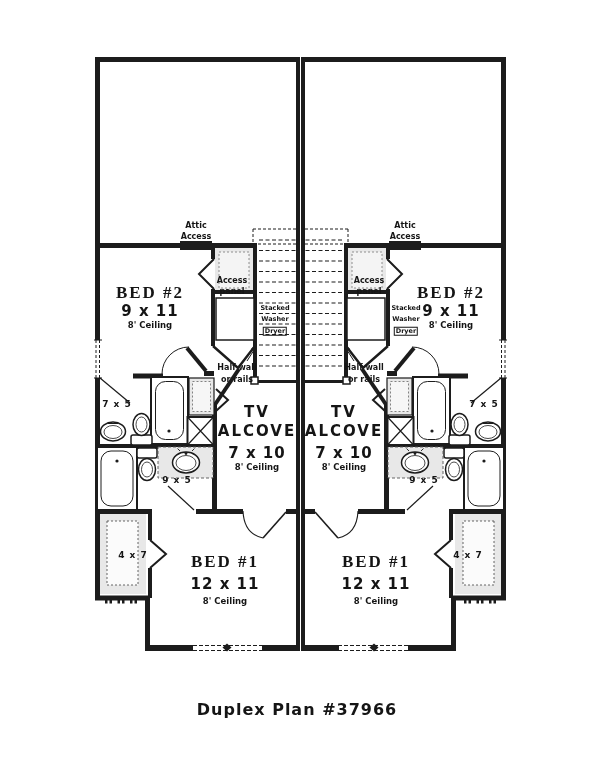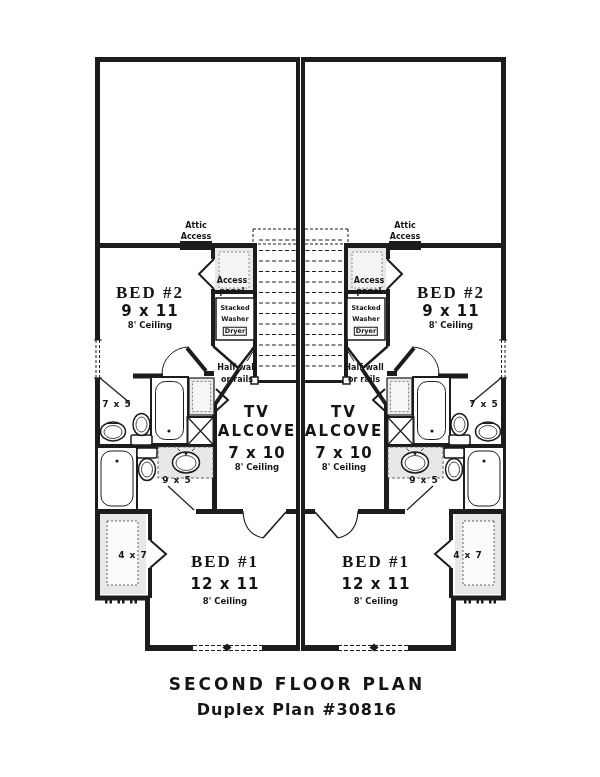--- a/index.html
+++ b/index.html
@@ -7,21 +7,21 @@
          font-family:"DejaVu Sans",sans-serif;color:#151515;overflow:hidden;}
   svg{position:absolute;left:0;top:0;}
   .lbl{position:absolute;transform:translate(-50%,-50%);white-space:nowrap;
        text-align:right;line-height:1;}
   .room {font-size:17px;font-weight:700;letter-spacing:2px;font-family:Liberation Serif, serif;}
   .room2{font-size:15px;font-weight:700;letter-spacing:2px;}
   .dim  {font-size:15px;font-weight:600;letter-spacing:1px;}
   .ceil {font-size:8.5px;font-weight:600;}
   .tiny {font-size:8px;font-weight:600;}
   .tiny9{font-size:9px;font-weight:600;letter-spacing:1px;}
-  .appl {font-size:6.5px;font-weight:600;}
+  .appl {font-size:6.5px;font-weight:600;margin-left:40px;}
   .appl-box{border:1px solid #151515;padding:0 1px;display:inline-block;}
   .title   {font-size:17px;font-weight:600;letter-spacing:3px;}
   .subtitle{font-size:16px;font-weight:600;letter-spacing:1px;}
 </style>
 </head>
 <body>
 
 <div class="stage">
 
   <svg width="600" height="777" viewBox="0 0 600 777">
@@ -172,15 +172,14 @@
   <div class="lbl room2" style="left:344px;top:431px">ALCOVE</div>
   <div class="lbl dim" style="left:344px;top:453px">7 x 10</div>
   <div class="lbl ceil" style="left:344px;top:467px">8' Ceiling</div>
   <div class="lbl tiny9" style="left:484px;top:404px">7 x 5</div>
   <div class="lbl tiny9" style="left:424px;top:480px">9 x 5</div>
   <div class="lbl room" style="left:376px;top:561px">BED #1</div>
   <div class="lbl dim" style="left:376px;top:584px">12 x 11</div>
   <div class="lbl ceil" style="left:376px;top:601px">8' Ceiling</div>
   <div class="lbl tiny9" style="left:468px;top:555px">4 x 7</div>
 
-  <div class="lbl title" style="left:297px;top:684px">SECOND FLOOR PLAN</div>
-  <div class="lbl subtitle" style="left:297px;top:710px">Duplex Plan #30816</div>
+  <div class="lbl subtitle" style="left:297px;top:710px">Duplex Plan #37966</div>
 </div>
 
 </body></html>

